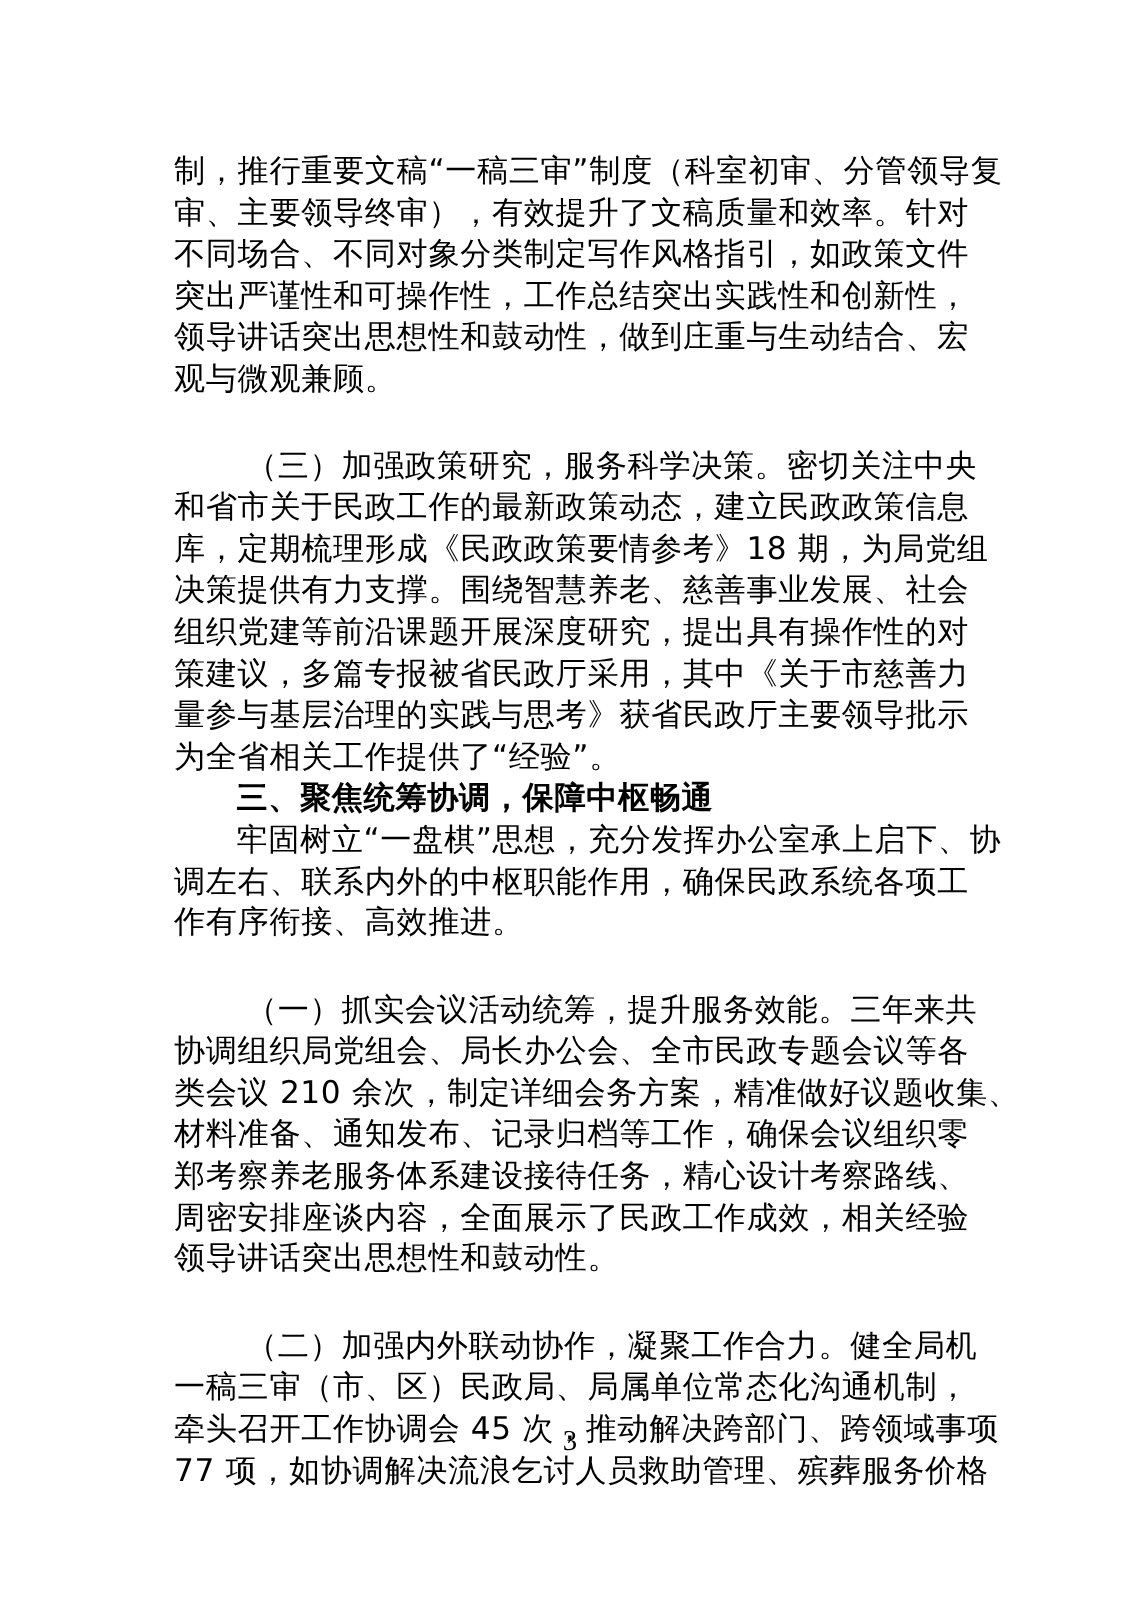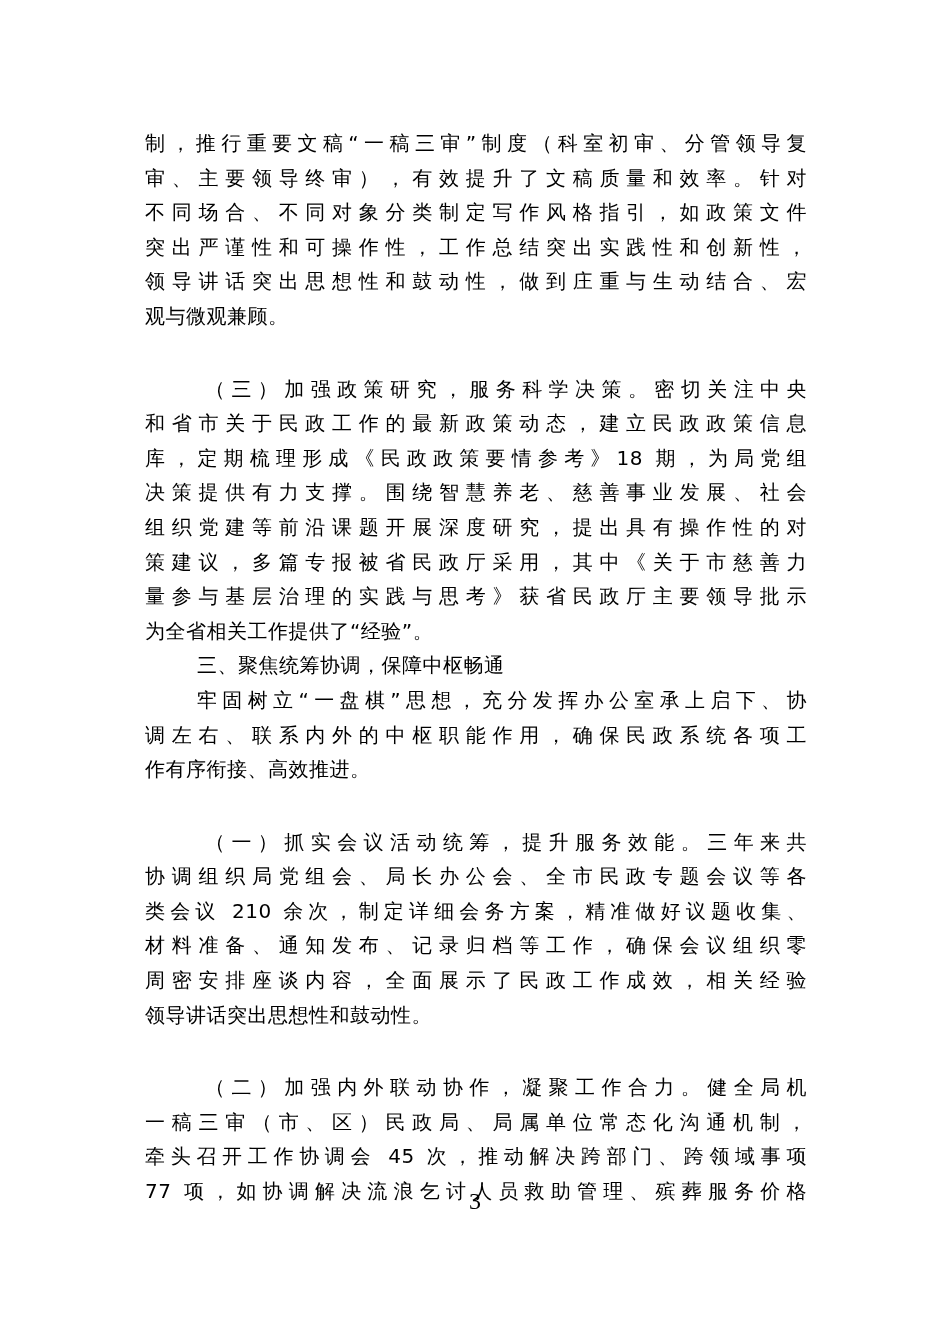--- a/index.html
+++ b/index.html
@@ -1,25 +1,25 @@
 <!DOCTYPE html>
 <html><head>
 <meta charset="utf-8">
 <style>
   html, body { margin: 0; padding: 0; background: #ffffff; }
   body { width: 950px; height: 1344px; position: relative; overflow: hidden;
          font-family: "DejaVu Sans", "Liberation Sans", sans-serif; color: #000; }
   .page { position: absolute; left: 0; top: 0; width: 950px; height: 1344px; background: #fff; }
   .body-text { position: absolute; left: 145px; top: 126px; width: 662px; }
-  .line { height: 34.6px; line-height: 34.6px; font-size: 20px; white-space: nowrap;
+  .line { height: 34.6px; line-height: 34.6px; font-size: 26px; white-space: nowrap;
           letter-spacing: 0.5px; text-align: justify; text-align-last: justify; }
   .line.last { text-align-last: left; }
   .indent { padding-left: 52px; }
   .indent2 { padding-left: 60px; margin-top: 38px; }
-  .heading { font-weight: normal; }
+  .heading { font-weight: bold; }
   .page-number { position: absolute; left: 0; width: 950px; top: 1188px; text-align: center;
                  font-family: "Liberation Serif", serif; font-size: 24px; }
 </style>
 </head>
 <body>
 
 <div class="page">
   <div class="body-text">
 
     <div>
@@ -50,20 +50,21 @@
       <div class="line indent">牢固树立“一盘棋”思想，充分发挥办公室承上启下、协</div>
       <div class="line">调左右、联系内外的中枢职能作用，确保民政系统各项工</div>
       <div class="line last">作有序衔接、高效推进。</div>
     </div>
 
     <div>
       <div class="line indent2">（一）抓实会议活动统筹，提升服务效能。三年来共</div>
       <div class="line">协调组织局党组会、局长办公会、全市民政专题会议等各</div>
       <div class="line">类会议 210 余次，制定详细会务方案，精准做好议题收集、</div>
       <div class="line">材料准备、通知发布、记录归档等工作，确保会议组织零</div>
+      <div class="line">郑考察养老服务体系建设接待任务，精心设计考察路线、</div>
       <div class="line">周密安排座谈内容，全面展示了民政工作成效，相关经验</div>
       <div class="line last">领导讲话突出思想性和鼓动性。</div>
     </div>
 
     <div>
       <div class="line indent2">（二）加强内外联动协作，凝聚工作合力。健全局机</div>
       <div class="line">一稿三审（市、区）民政局、局属单位常态化沟通机制，</div>
       <div class="line">牵头召开工作协调会 45 次，推动解决跨部门、跨领域事项</div>
       <div class="line">77 项，如协调解决流浪乞讨人员救助管理、殡葬服务价格</div>
     </div>

